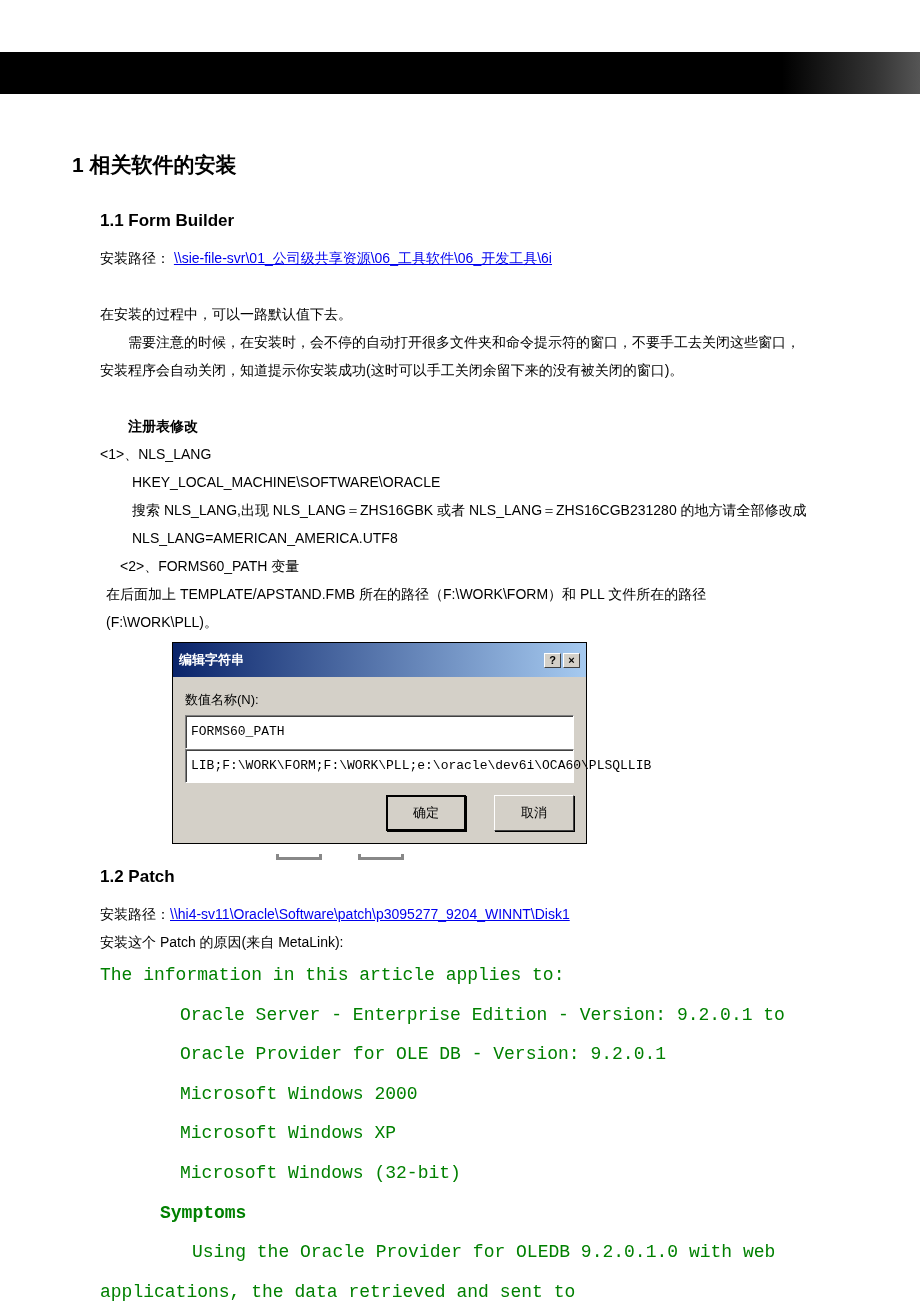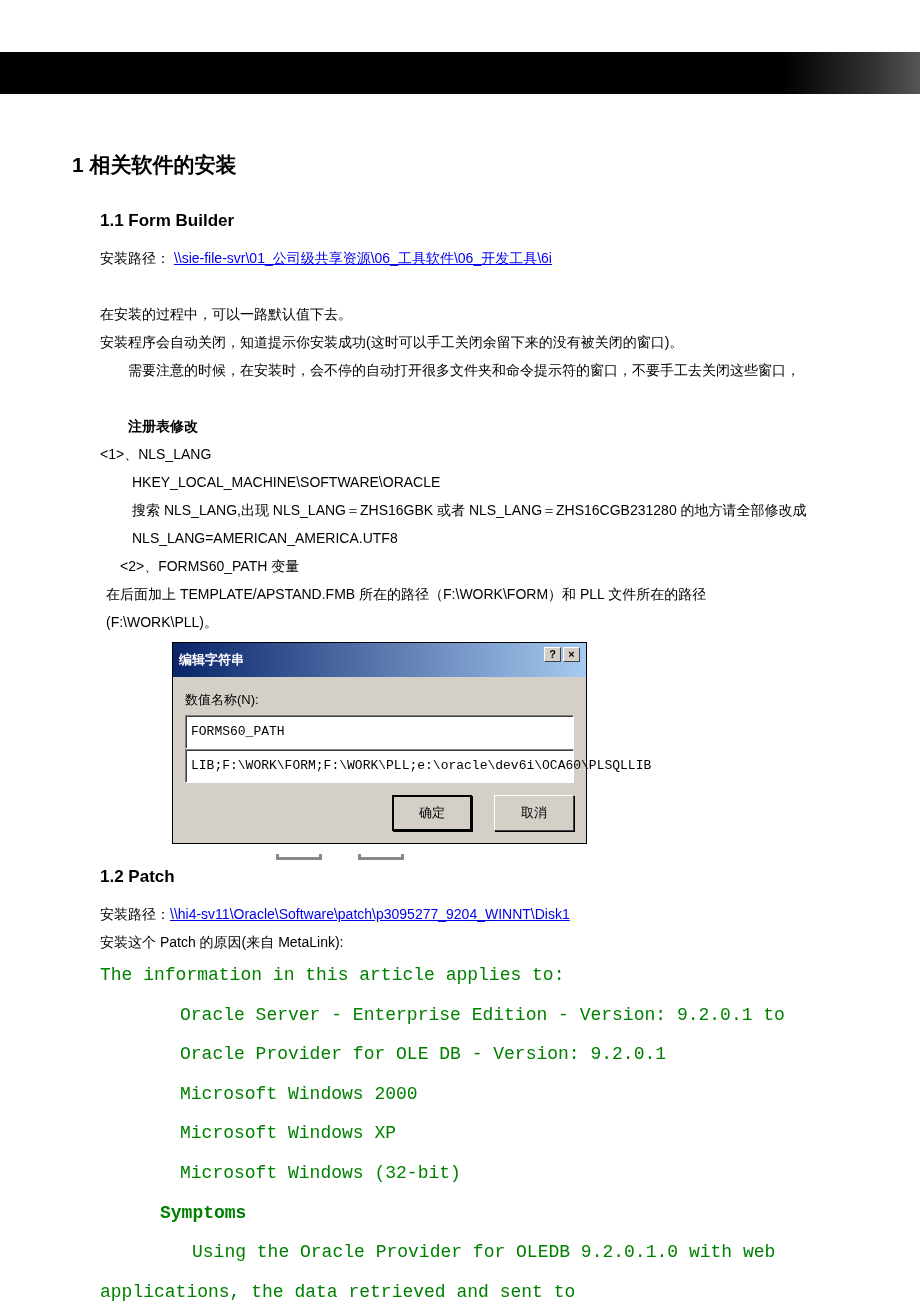--- a/index.html
+++ b/index.html
@@ -51,21 +51,21 @@
       background: #d4d0c8;
       font-family: SimSun, Tahoma, sans-serif;
       font-size: 12px;
     }
     .dialog-title {
       background: linear-gradient(to right, #0a246a 0%, #a6caf0 100%);
       color: #fff;
       font-weight: bold;
       padding: 4px 6px;
       display: flex;
-      align-items: flex-start;
+      align-items: center;
       justify-content: space-between;
       font-size: 13px;
     }
     .dialog-title-buttons {
       display: flex;
       gap: 2px;
     }
     .title-btn {
       width: 17px;
       height: 15px;
@@ -95,21 +95,21 @@
       background: #fff;
       padding: 3px 5px;
       font-family: SimSun, "Courier New", monospace;
       font-size: 13px;
       box-shadow: inset 1px 1px 0 #404040;
     }
     .dlg-input + .dlg-label { margin-top: 12px; }
     .dialog-footer {
       display: flex;
       justify-content: flex-end;
-      gap: 22px;
+      gap: 28px;
       padding: 0 12px 12px 17px;
     }
     .dlg-btn {
       width: 80px;
       padding: 4px 0;
       background: #d4d0c8;
       border: 1px solid;
       border-color: #fff #404040 #404040 #fff;
       font-size: 13px;
       text-align: center;
@@ -149,22 +149,22 @@
   <div class="h2">1.1 Form Builder</div>
 
   <div class="para">
     <span>安装路径：</span>
     <a class="link">\\sie-file-svr\01_公司级共享资源\06_工具软件\06_开发工具\6i</a>
   </div>
 
   <div class="spacer"></div>
 
   <div class="para">在安装的过程中，可以一路默认值下去。</div>
+  <div class="para indent-1">需要注意的时候，在安装时，会不停的自动打开很多文件夹和命令提示符的窗口，不要手工去关闭这些窗口，</div>
   <div class="para">安装程序会自动关闭，知道提示你安装成功(这时可以手工关闭余留下来的没有被关闭的窗口)。</div>
-  <div class="para indent-1">需要注意的时候，在安装时，会不停的自动打开很多文件夹和命令提示符的窗口，不要手工去关闭这些窗口，</div>
 
   <div class="spacer"></div>
 
   <div class="para indent-1 bold">注册表修改</div>
   <div class="para">&lt;1&gt;、NLS_LANG</div>
   <div class="para sub-indent" style="margin-left:60px">HKEY_LOCAL_MACHINE\SOFTWARE\ORACLE</div>
   <div class="para" style="margin-left:60px">
     <span>搜索 NLS_LANG,出现 </span><span class="red">NLS_LANG＝ZHS16GBK</span><span> 或者 </span><span class="red">NLS_LANG＝ZHS16CGB231280</span><span> 的地方请全部修改成</span>
   </div>
   <div class="para" style="margin-left:60px">NLS_LANG=AMERICAN_AMERICA.UTF8</div>

